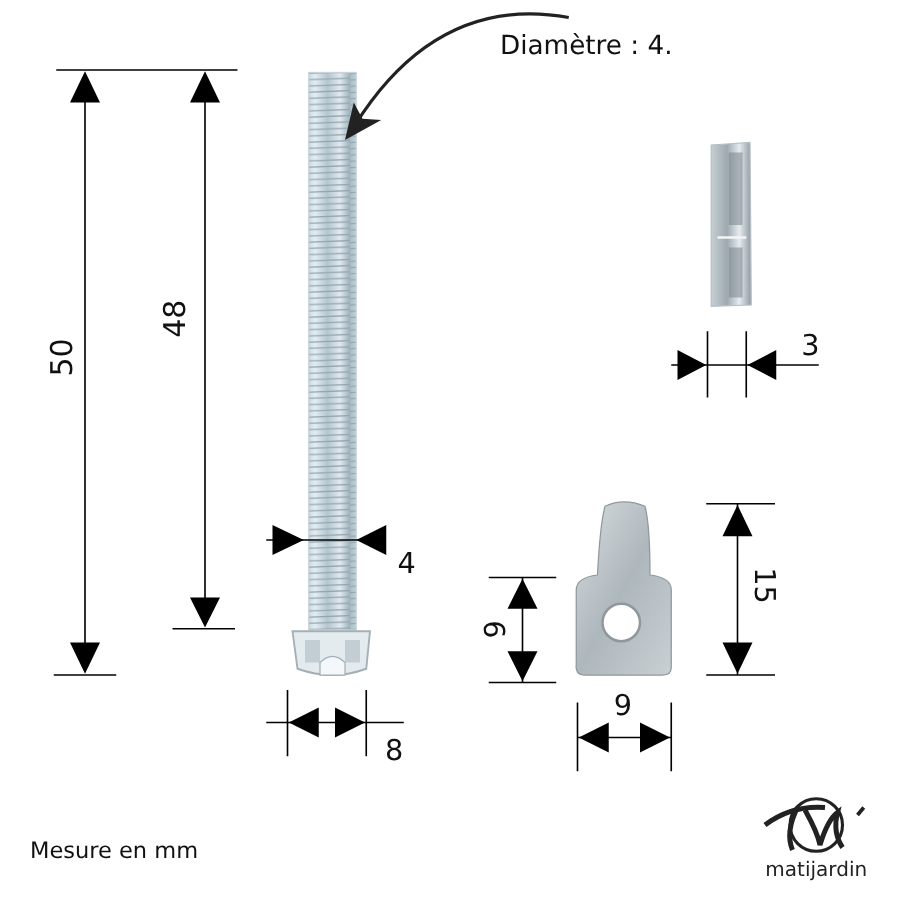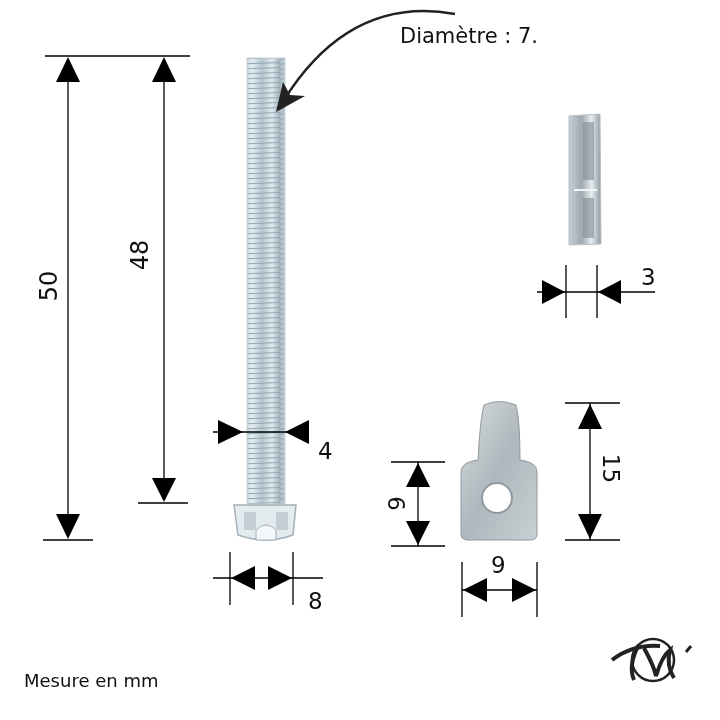--- a/index.html
+++ b/index.html
@@ -118,33 +118,34 @@
   </g>
   <g stroke="#000" stroke-width="1.3">
     <line x1="462" y1="562" x2="462" y2="617"></line>
     <line x1="537" y1="562" x2="537" y2="617"></line>
     <line x1="462" y1="590" x2="537" y2="590"></line>
     <path d="M463 590 L487 578 L487 602 Z" fill="#000" stroke="none"></path>
     <path d="M536 590 L512 578 L512 602 Z" fill="#000" stroke="none"></path>
   </g>
 </svg>
 
-<div class="lbl" style="left:400px;top:26px;font-size:21px;">Diamètre : 7.</div>
+<div class="lbl" style="left:400px;top:26px;font-size:21px;">Diamètre : 4.</div>
 
 <div class="lbl rot" style="left:34px;top:274px;font-size:24px;">50</div>
 <div class="lbl rot" style="left:125px;top:243px;font-size:24px;">48</div>
 <div class="lbl" style="left:318px;top:440px;font-size:23px;">4</div>
 <div class="lbl" style="left:308px;top:590px;font-size:23px;">8</div>
 <div class="lbl" style="left:641px;top:266px;font-size:23px;">3</div>
 <div class="lbl rot" style="left:390px;top:492px;font-size:23px;">9</div>
 <div class="lbl rot90" style="left:596px;top:457px;font-size:23px;">15</div>
 <div class="lbl" style="left:491px;top:554px;font-size:23px;">9</div>
 
 <div class="footer">Mesure en mm</div>
 
 <div class="logo">
   <svg width="110" height="52" viewBox="0 0 110 52" style="position:absolute;left:0;top:0;">
     <circle cx="55" cy="24" r="21" fill="none" stroke="#222" stroke-width="2.5"></circle>
     <path d="M14 24 Q35 8 62 10" fill="none" stroke="#222" stroke-width="4"></path>
     <path d="M40 10 Q30 30 36 44 M46 12 Q56 30 58 40 Q64 20 72 14 Q68 30 76 42" fill="none" stroke="#222" stroke-width="4"></path>
     <path d="M88 16 l5 -6" stroke="#222" stroke-width="3"></path>
   </svg>
+  <div class="logo-text">matijardin</div>
 </div>
 
 </body></html>

